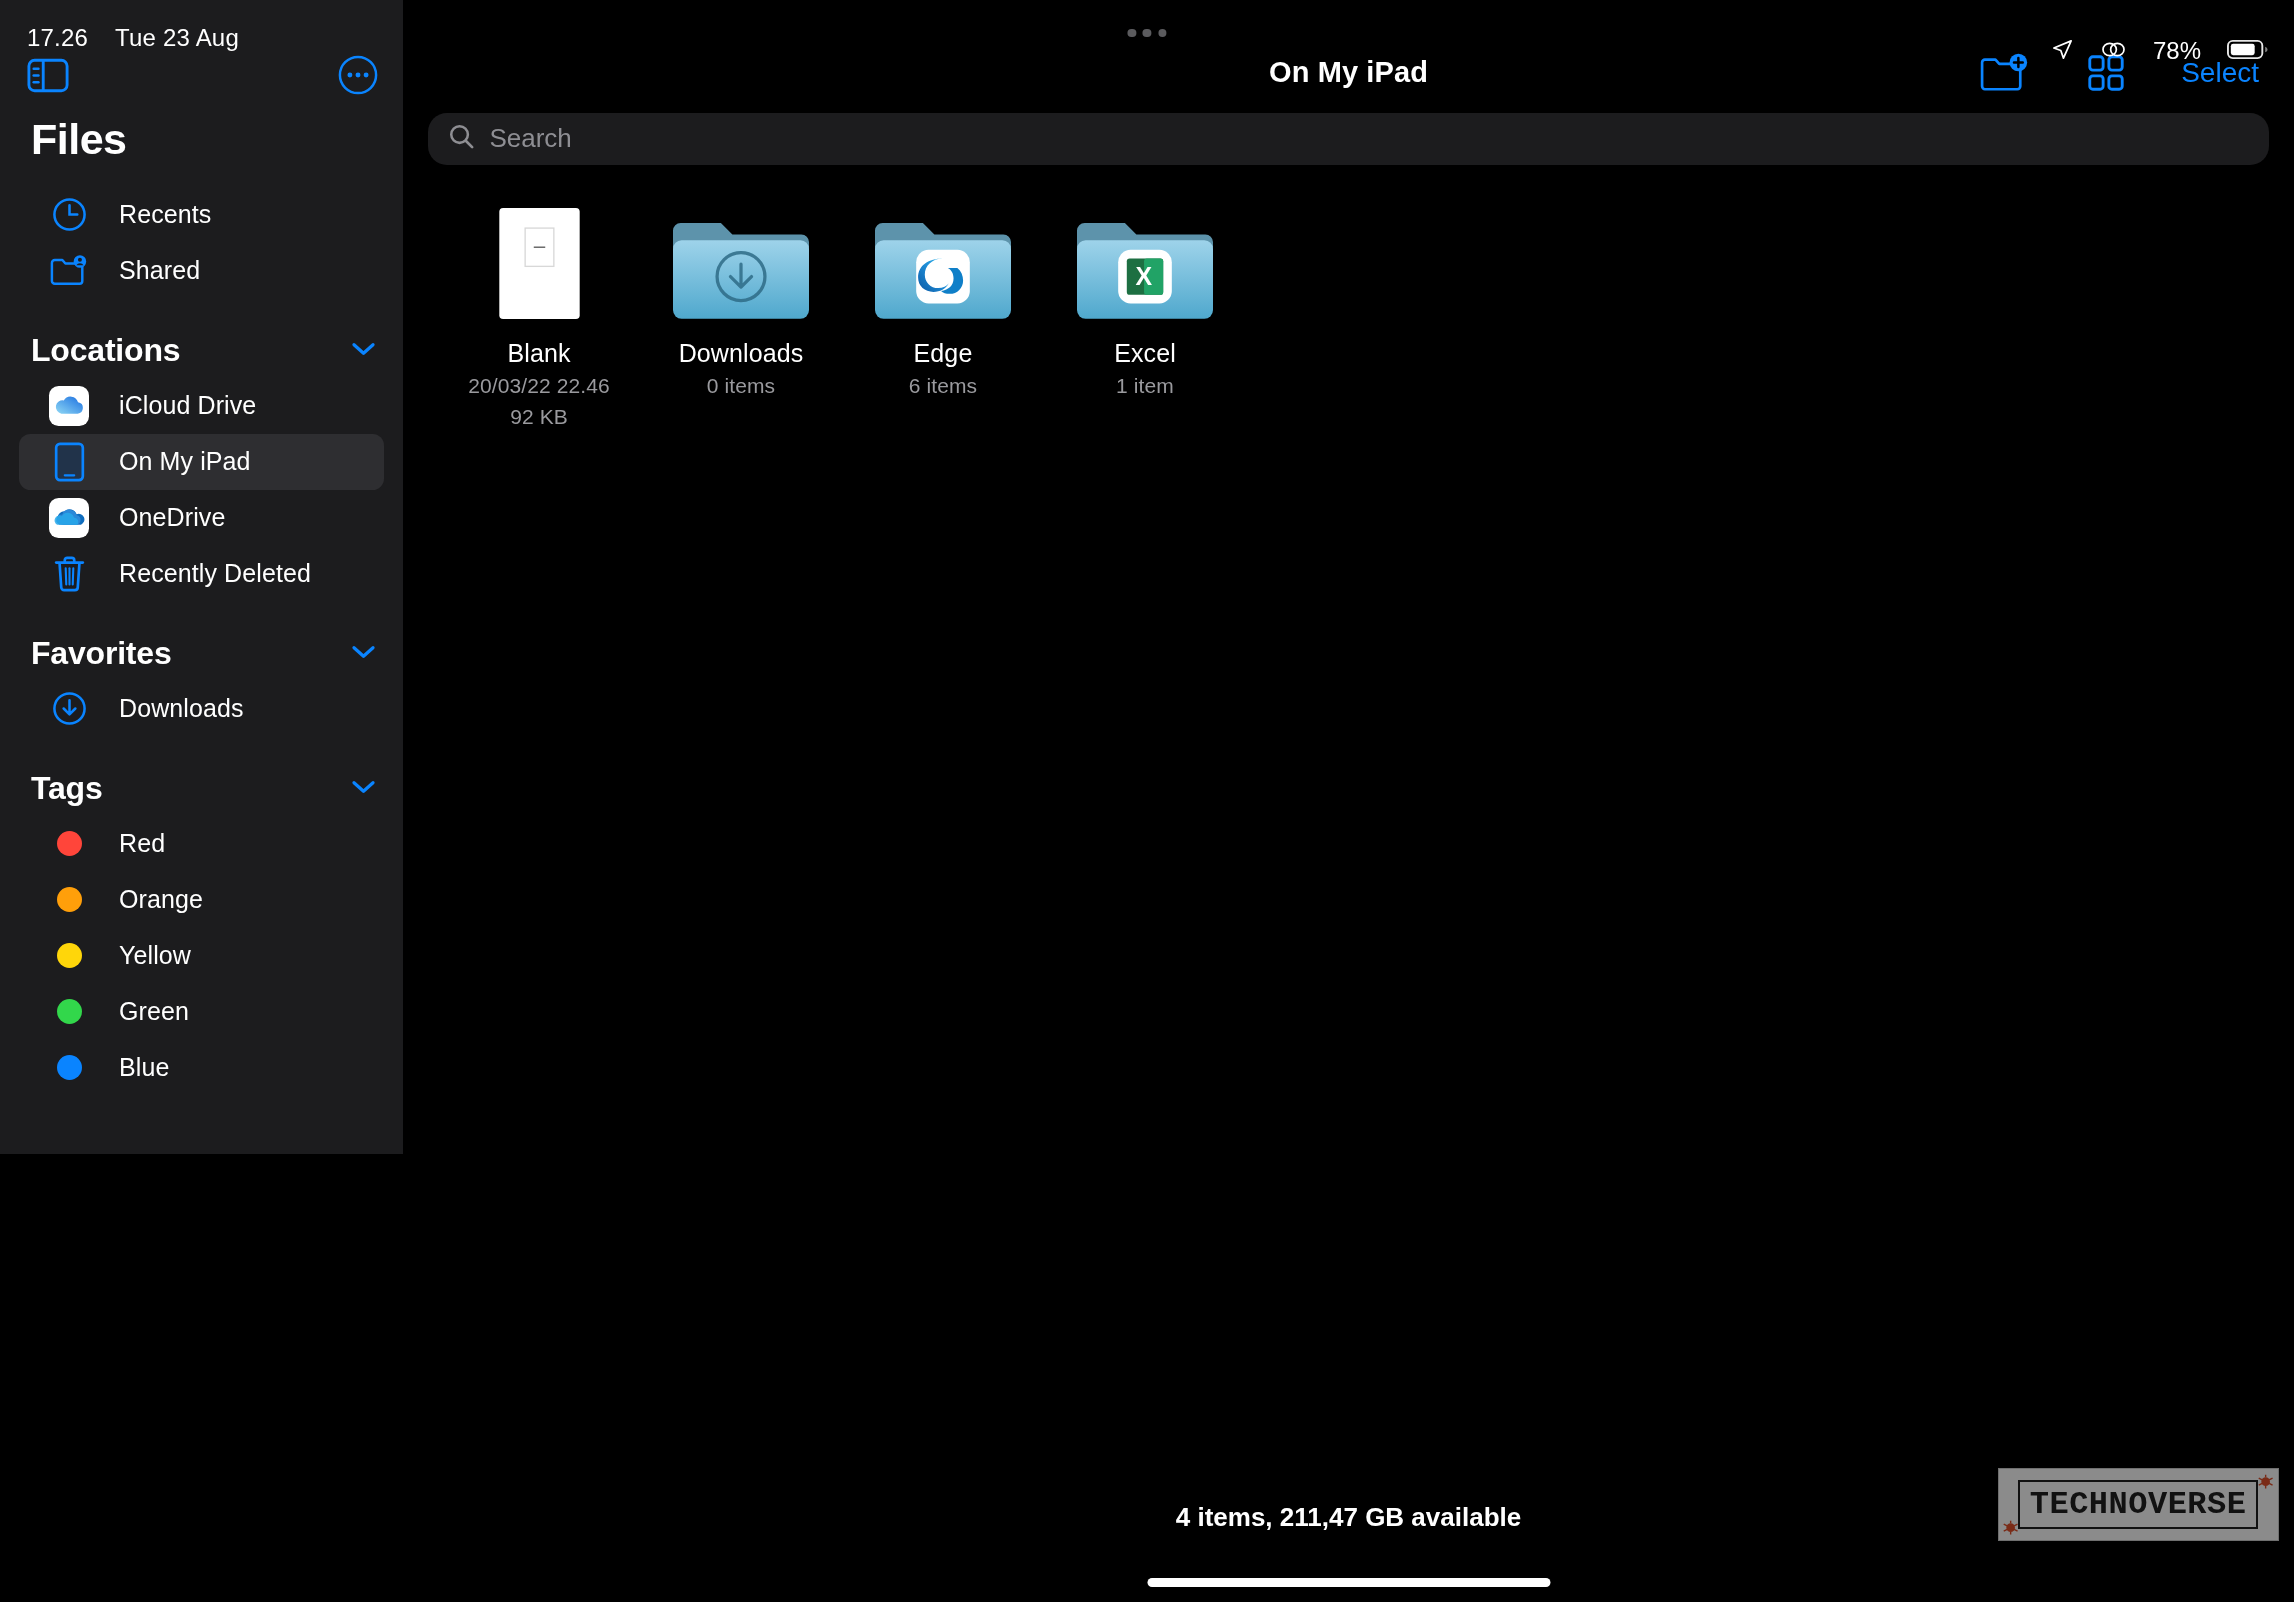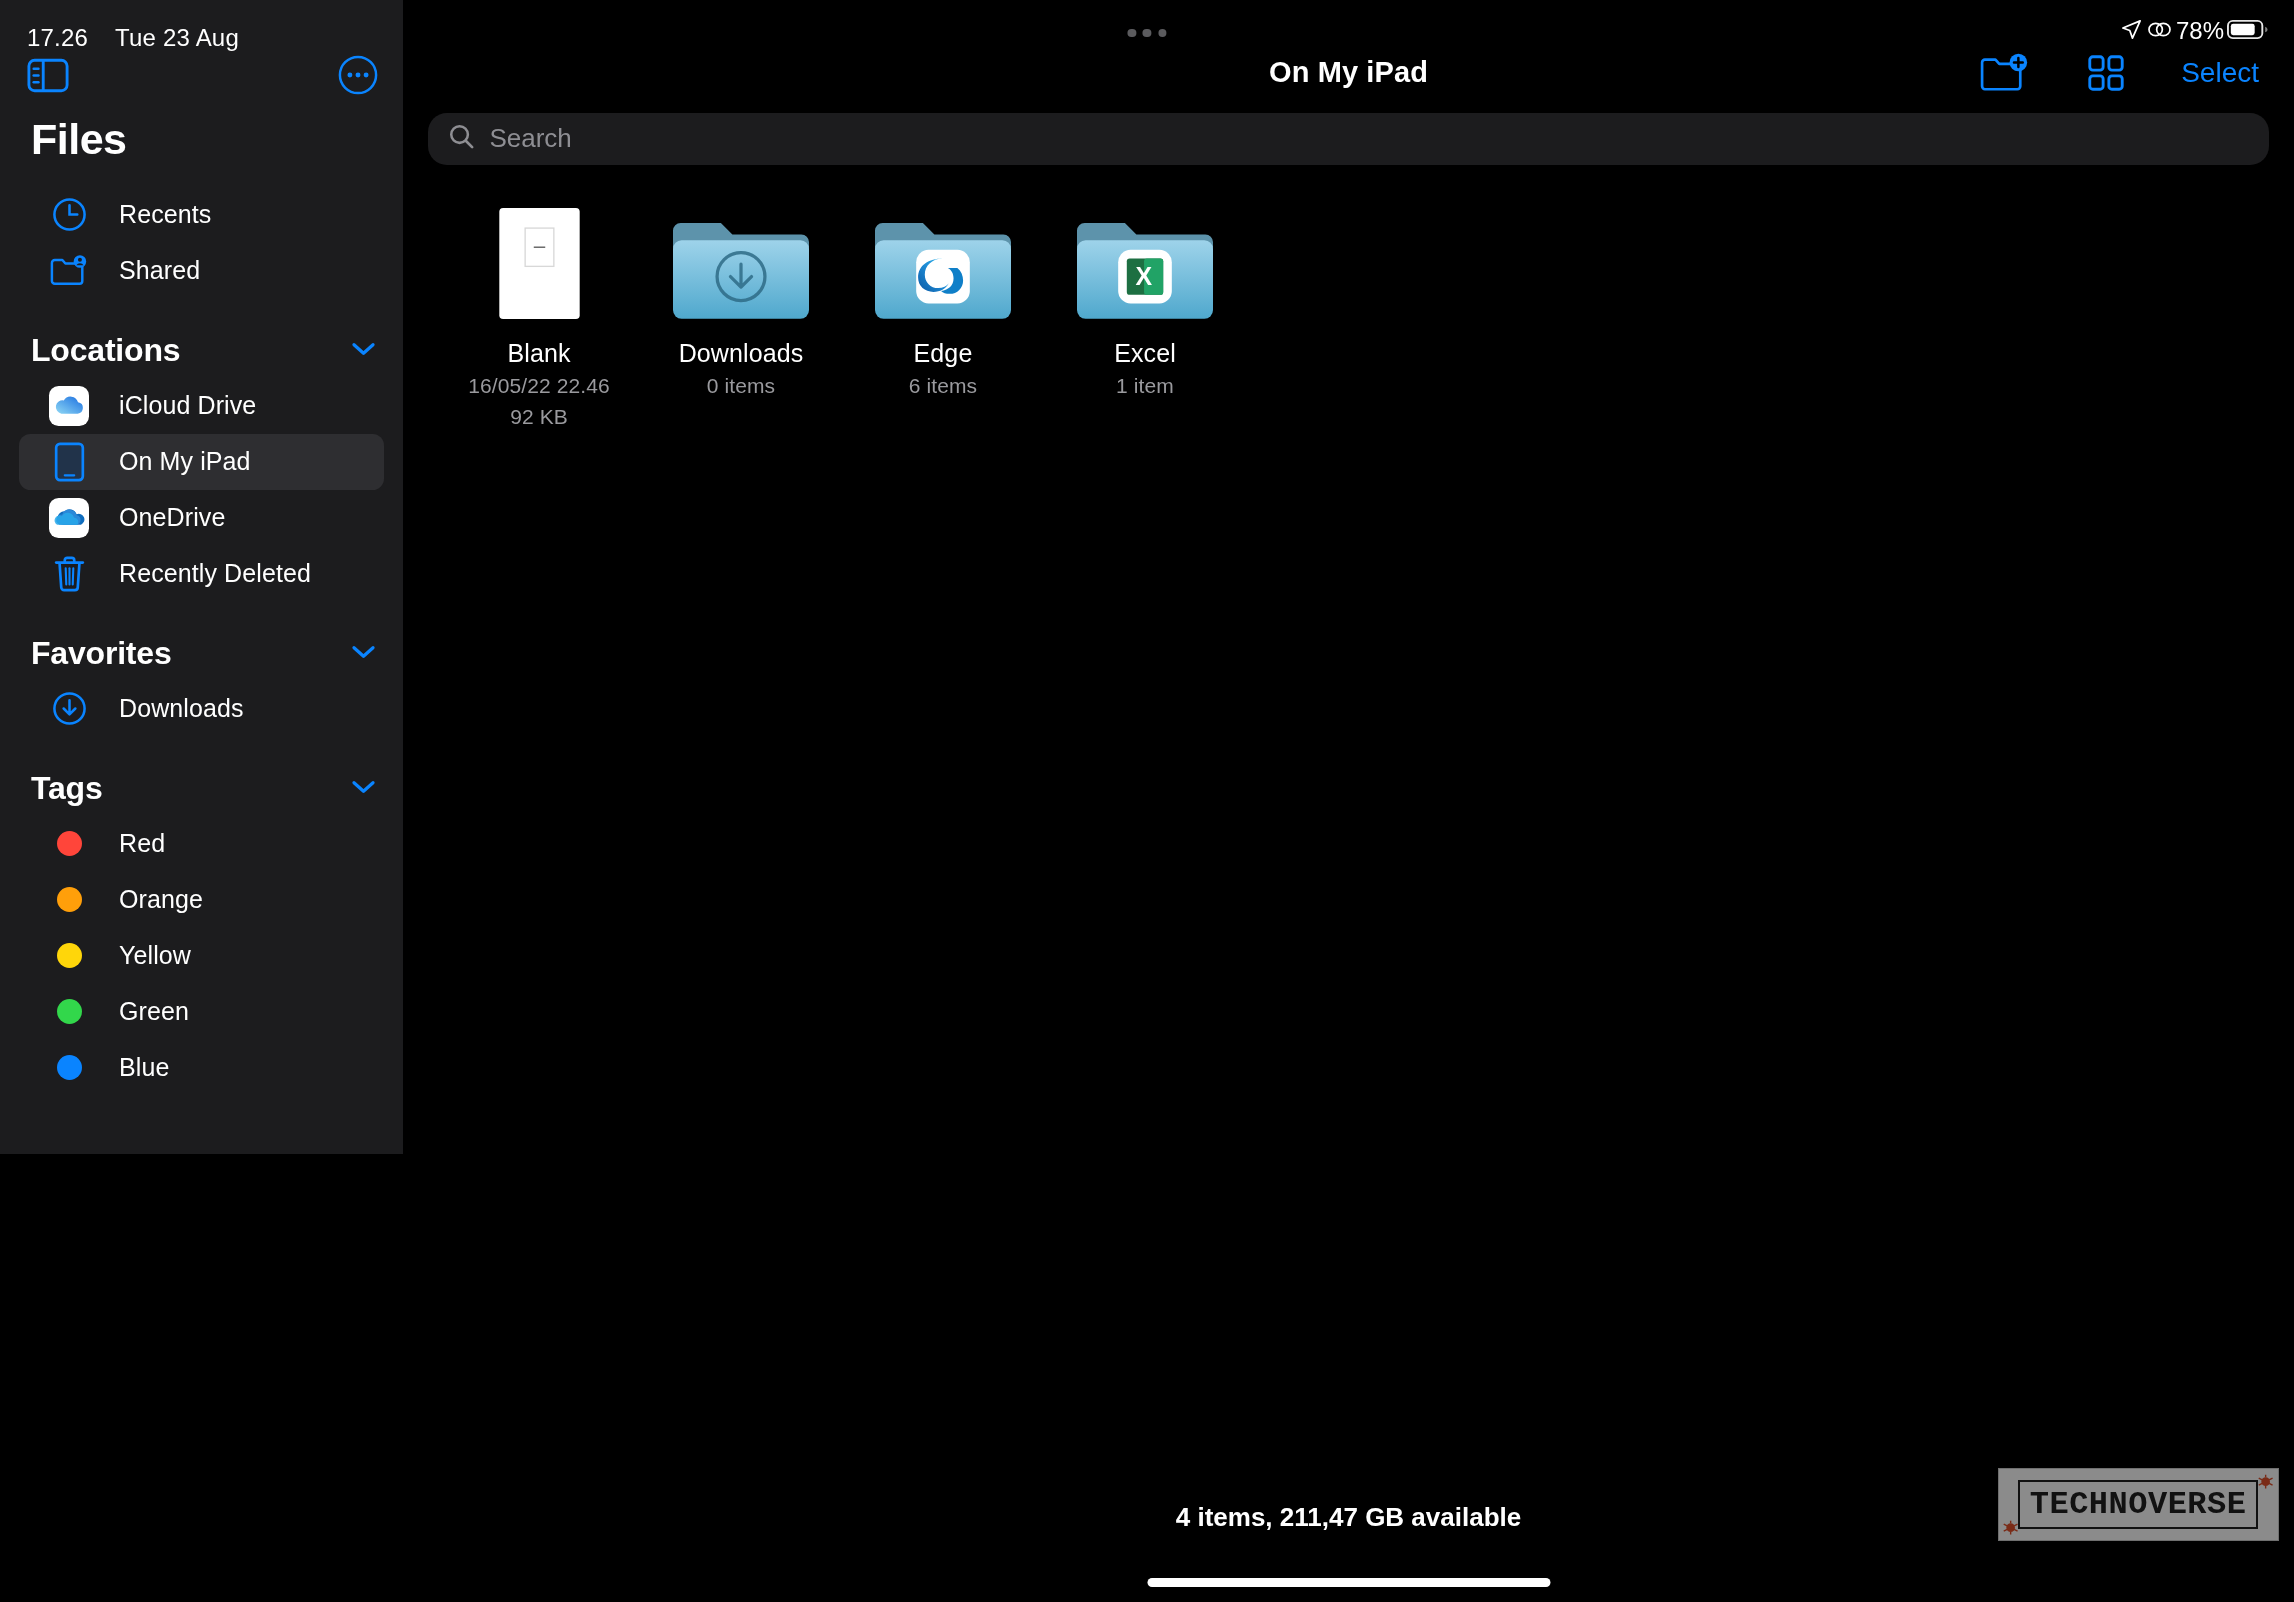--- a/index.html
+++ b/index.html
@@ -6,21 +6,21 @@
   html,body { width:2294px; height:1602px; background:#000; overflow:hidden;
     font-family:"Liberation Sans", sans-serif; -webkit-font-smoothing:antialiased; }
 
   .screen { position:relative; width:2294px; height:1602px; background:#000; display:flex; }
 
   
   .statusbar { position:absolute; top:0; left:0; width:2294px; height:42px; z-index:40;
     display:flex; align-items:center; pointer-events:none;margin-top:16px; }
   .sb-left { position:absolute; left:27px; top:7.7px; display:flex; align-items:center; gap:27px; }
   .sb-time, .sb-date { color:#fff; font-size:24px; font-weight:500; letter-spacing:0.2px; }
-  .sb-right { position:absolute; right:25px; top:1px; display:flex; align-items:center; gap:3px; }
+  .sb-right { position:absolute; right:25px; top:21px; display:flex; align-items:center; gap:26px; }
   .sb-pct { color:#fff; font-size:24px; font-weight:500; }
   .sb-dots { position:absolute; left:50%; transform:translateX(-50%); top:12.5px;
     display:flex; gap:6.7px; }
   .sb-dots i { width:8.6px; height:8.6px; border-radius:50%; background:#5b5b5e; display:block; }
 
   
   .sidebar { width:403px; height:1154px; background:#1c1c1e; position:relative;
     padding-top:42px; flex:0 0 403px; }
   .sb-topicons { display:flex; align-items:center; justify-content:space-between;
     padding:5.8px 25px 0 27px; height:61px; }
@@ -330,21 +330,21 @@
         <div class="thumb">
           <span>
             <svg width="81" height="111" viewBox="0 0 84 116">
               <rect x="0" y="0" width="84" height="116" rx="4" fill="#ffffff"></rect>
               <rect x="27" y="21" width="30" height="40" fill="none" stroke="#d8d8d8" stroke-width="1.4"></rect>
               <line x1="36" y1="41" x2="48" y2="41" stroke="#6d6d6d" stroke-width="1.6"></line>
             </svg>
           </span>
         </div>
         <div class="cell-name">Blank</div>
-        <div class="cell-meta">16/05/22 22.46</div>
+        <div class="cell-meta">20/03/22 22.46</div>
         <div class="cell-meta">92 KB</div>
       </div>
 
       <div class="cell">
         <div class="thumb">
           <span>
             <svg width="136" height="104" viewBox="0 0 142 108">
               <defs>
                   <linearGradient id="fg1" x1="0" y1="0" x2="0" y2="1">
                 <stop offset="0" stop-color="#9ed3ea"></stop>

